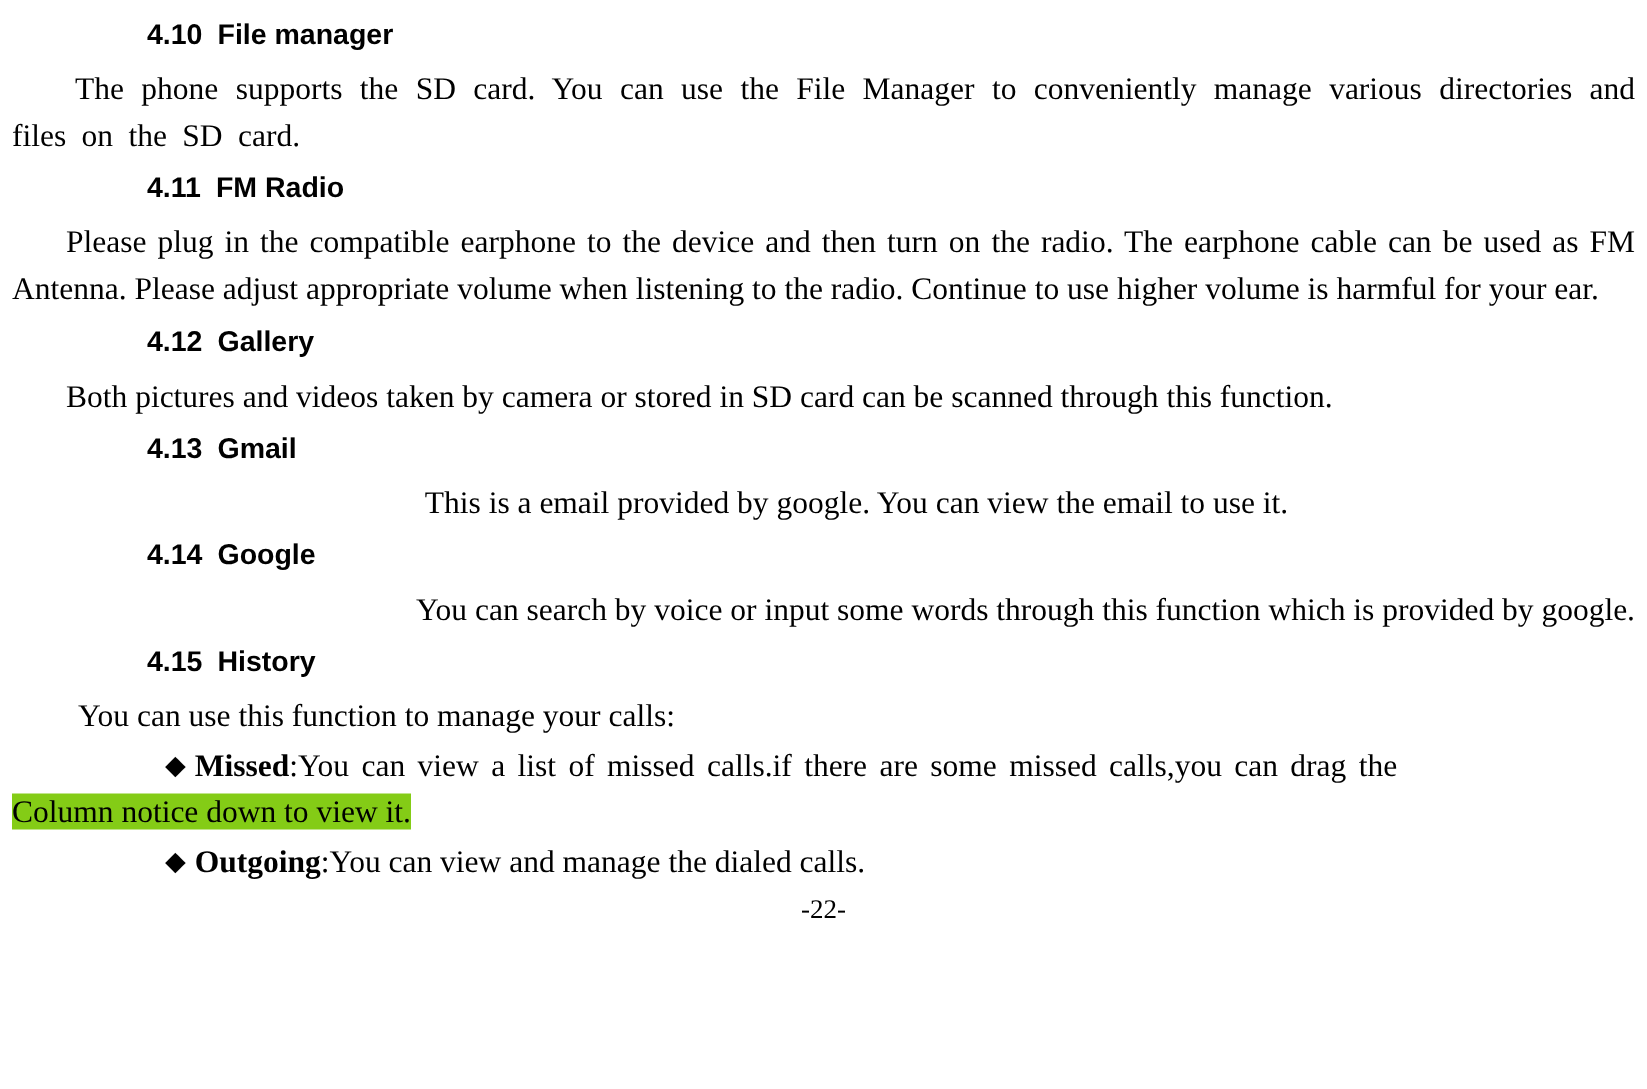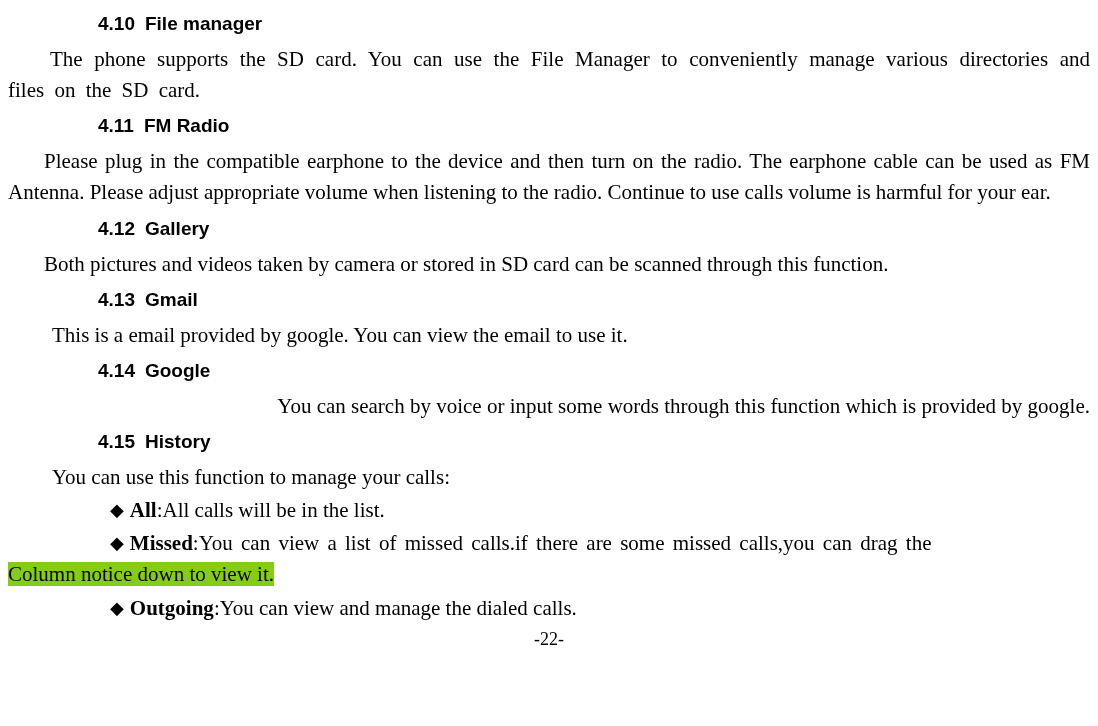--- a/index.html
+++ b/index.html
@@ -74,45 +74,42 @@
 <div class="page">
 
   <div class="sec-heading">
     <span class="num">4.10</span><span>File manager</span>
   </div>
   <p class="para indent-1" style="word-spacing:5px;">The phone supports the SD card. You can use the File Manager to conveniently manage various directories and files on the SD card.</p>
 
   <div class="sec-heading">
     <span class="num">4.11</span><span>FM Radio</span>
   </div>
-  <p class="para indent-2">Please plug in the compatible earphone to the device and then turn on the radio. The earphone cable can be used as FM Antenna. Please adjust appropriate volume when listening to the radio. Continue to use calls volume is harmful for your ear.</p>
+  <p class="para indent-2">Please plug in the compatible earphone to the device and then turn on the radio. The earphone cable can be used as FM Antenna. Please adjust appropriate volume when listening to the radio. Continue to use higher volume is harmful for your ear.</p>
 
   <div class="sec-heading">
     <span class="num">4.12</span><span>Gallery</span>
   </div>
   <p class="para indent-2" style="text-align:left;">Both pictures and videos taken by camera or stored in SD card can be scanned through this function.</p>
 
   <div class="sec-heading">
     <span class="num">4.13</span><span>Gmail</span>
   </div>
-  <p class="para indent-3" style="text-align:left;">This is a email provided by google. You can view the email to use it.</p>
+  <p class="para indent-3" style="text-align:center;">This is a email provided by google. You can view the email to use it.</p>
 
   <div class="sec-heading">
     <span class="num">4.14</span><span>Google</span>
   </div>
   <p class="para indent-3" style="text-align:right;">You can search by voice or input some words through this function which is provided by google.</p>
 
   <div class="sec-heading">
     <span class="num">4.15</span><span>History</span>
   </div>
   <p class="para indent-3" style="text-align:left; margin-bottom:2px;">You can use this function to manage your calls:</p>
 
-  <p class="bullet-line">
-    <span class="diamond">◆</span><span class="b">All</span><span>:All calls will be in the list.</span>
-  </p>
 
   <div class="missed-wrap">
     <p class="missed-first" style="text-align:justify; word-spacing:3px;">
       <span class="diamond">◆</span><span class="b">Missed</span><span>:You can view a list of missed calls.if there are some missed calls,you can drag the</span>
     </p>
     <p class="cont-wrap">
       <span class="hl">Column notice down to view it.</span>
     </p>
   </div>
 

